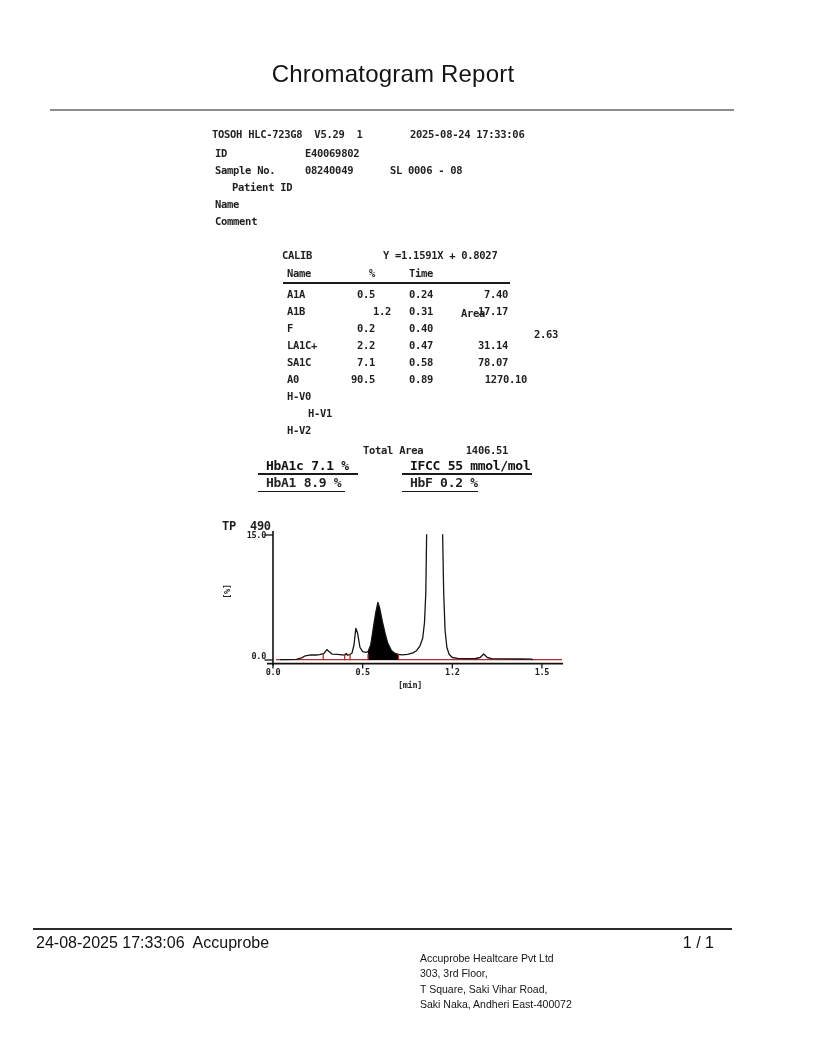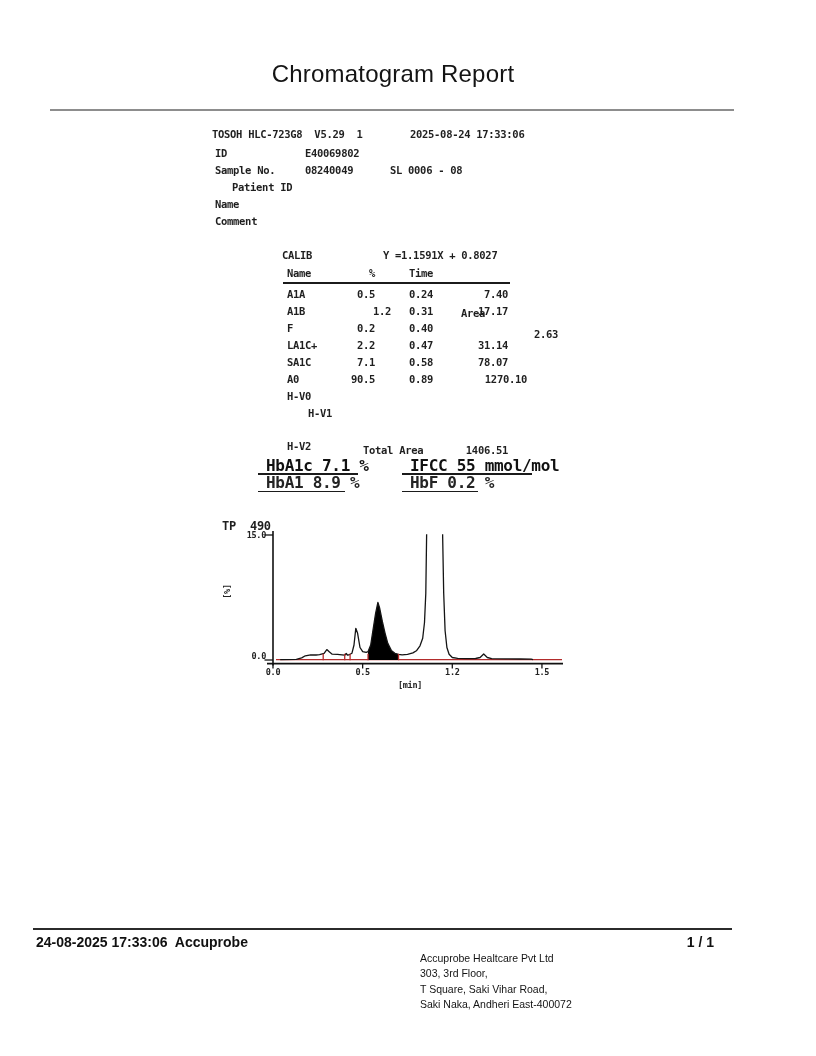--- a/index.html
+++ b/index.html
@@ -18,25 +18,25 @@
   .r{text-align:right;}
   .page-title{
     position:absolute;left:50px;top:60px;width:686px;text-align:center;
     font-size:24px;font-weight:400;color:#141414;letter-spacing:0.2px;
   }
   .rule-top{position:absolute;left:50px;top:109px;width:684px;height:2px;background:#8d8d8d;}
   .rule-foot{position:absolute;left:33px;top:928px;width:699px;height:1.5px;background:#2b2b2b;}
   .table-rule{position:absolute;left:283px;top:282px;width:227px;height:2px;background:#1b1b1b;}
   .ul-box{
     position:absolute;height:16px;border-bottom:2px solid #1b1b1b;
-    font-family:"DejaVu Sans Mono",monospace;font-weight:bold;font-size:16px;
+    font-family:"DejaVu Sans Mono",monospace;font-weight:bold;font-size:13px;
     letter-spacing:-0.3px;color:#111;white-space:pre;padding-left:8px;box-sizing:border-box;line-height:13px;
   }
   .ul-box.thin{border-bottom-width:1.5px;color:#242424;}
-  .foot-text{position:absolute;font-size:14px;color:#111;white-space:pre;font-weight:bold;}
+  .foot-text{position:absolute;font-size:16px;color:#111;white-space:pre;}
   .addr{position:absolute;left:420px;top:951px;font-size:10.5px;line-height:15.3px;color:#141414;}
   .chart-svg{position:absolute;left:215px;top:515px;width:355px;height:180px;}
 </style>
 </head>
 <body>
 
 <div class="page-title">Chromatogram Report</div>
 <div class="rule-top"></div>
 
 <div>
@@ -86,21 +86,21 @@
       <div class="mono" style="left: 287px; top: 356px; width: 60px;">SA1C</div>
       <div class="mono r" style="left: 320px; top: 356px; width: 55px;">7.1</div>
       <div class="mono r" style="left: 375px; top: 356px; width: 58px;">0.58</div>
       <div class="mono r" style="left: 433px; top: 356px; width: 75px;">78.07</div>
       <div class="mono" style="left: 287px; top: 373px; width: 60px;">A0</div>
       <div class="mono r" style="left: 320px; top: 373px; width: 55px;">90.5</div>
       <div class="mono r" style="left: 375px; top: 373px; width: 58px;">0.89</div>
       <div class="mono r" style="left: 452px; top: 373px; width: 75px;">1270.10</div>
       <div class="mono" style="left: 287px; top: 390px; width: 60px;">H-V0</div>
       <div class="mono" style="left: 287px; top: 407px; width: 60px; padding-left: 21px;">H-V1</div>
-      <div class="mono" style="left: 287px; top: 440px; width: 60px;">H-V2</div>
+      <div class="mono" style="left: 287px; top: 424px; width: 60px;">H-V2</div>
     </div>
 
   <div class="mono" style="left:363px;top:444px;">Total Area</div>
   <div class="mono r" style="left:433px;top:444px;width:75px;">1406.51</div>
 </div>
 
 <div>
   <div class="ul-box" style="left:258px;top:459px;width:100px;">HbA1c 7.1 %</div>
   <div class="ul-box" style="left:402px;top:459px;width:130px;">IFCC 55 mmol/mol</div>
   <div class="ul-box thin" style="left:258px;top:476px;width:87px;">HbA1 8.9 %</div>

